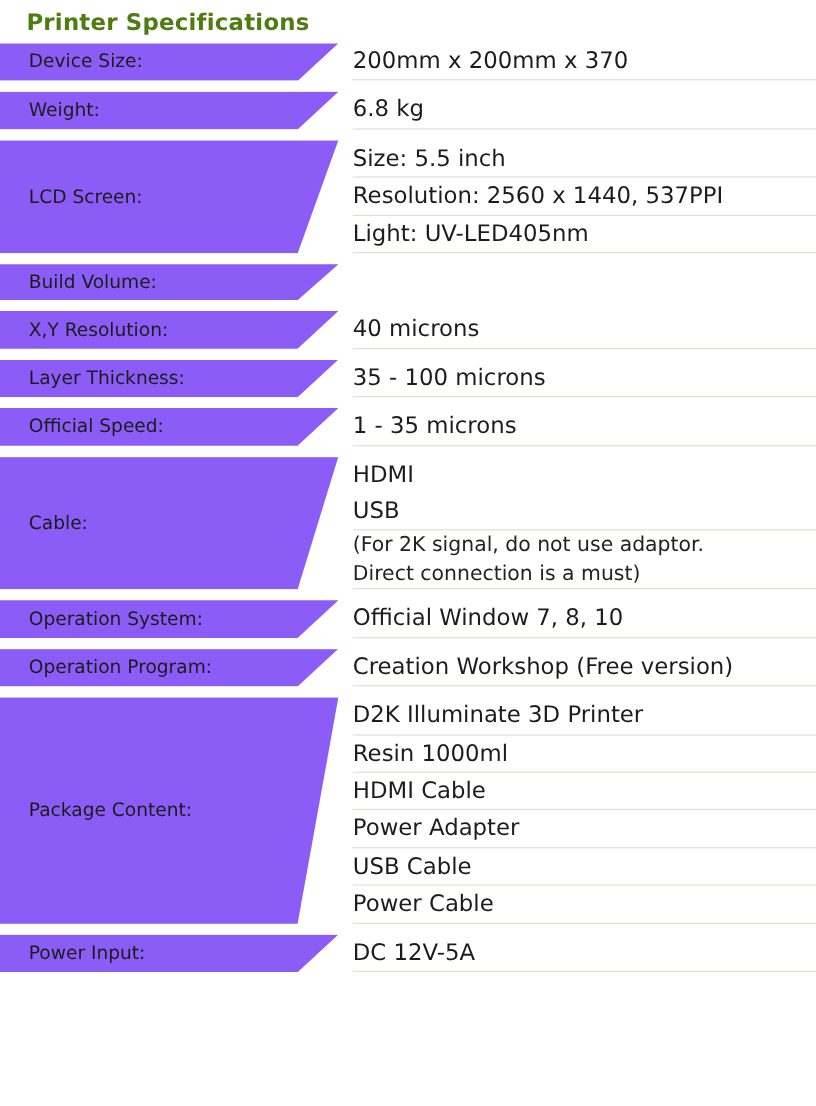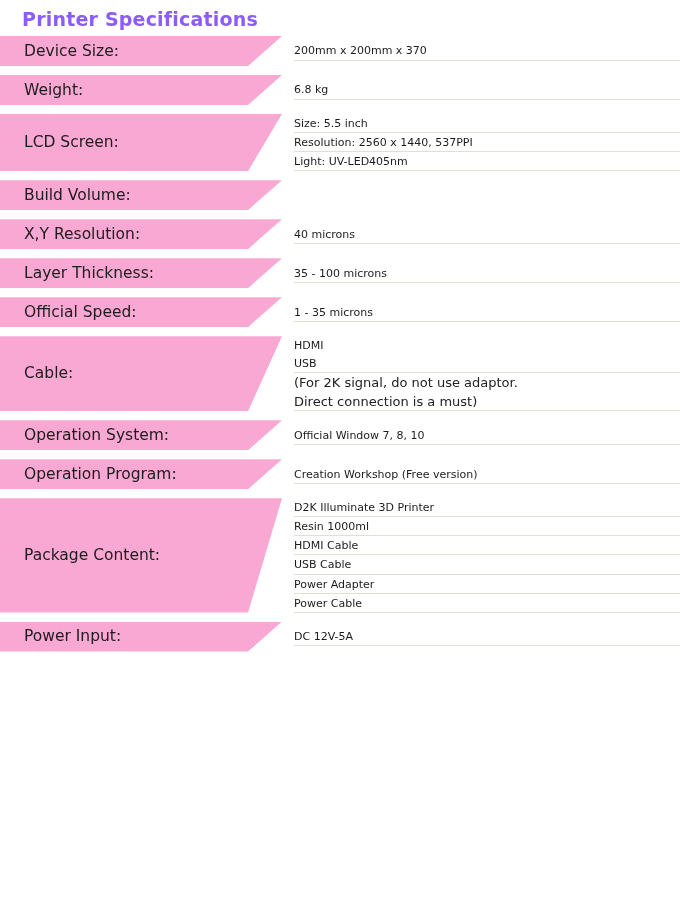--- a/index.html
+++ b/index.html
@@ -16,36 +16,36 @@
   }
   .sheet {
     position: relative;
     width: 680px;
     height: 922px;
     background: #ffffff;
   }
   .title {
     font-size: 19px;
     font-weight: bold;
-    color: #8b5cf6;
+    color: #4d7c0f;
     padding: 8px 0 6px 22px;
     letter-spacing: 0.2px;
   }
   .spec-row {
     position: relative;
     display: flex;
     align-items: stretch;
     min-height: 30px;
   }
   
   .label-cell {
     position: relative;
     width: 282px;
     flex: 0 0 282px;
-    background: #f9a8d4;
+    background: #8b5cf6;
     -webkit-clip-path: polygon(0 0, 100% 0, calc(100% - 34px) 100%, 0 100%);
     clip-path: polygon(0 0, 100% 0, calc(100% - 34px) 100%, 0 100%);
     display: flex;
     align-items: center;
     box-sizing: border-box;
     padding-left: 24px;
   }
   .label-cell .label-text {
     font-size: 15.5px;
     color: #1c1c1c;
@@ -54,28 +54,28 @@
   }
   .value-cell {
     flex: 1 1 auto;
     box-sizing: border-box;
     padding-left: 12px;
     display: flex;
     flex-direction: column;
     justify-content: center;
   }
   .value-line {
-    font-size: 11px;
+    font-size: 19px;
     color: #1c1c1c;
     line-height: 1.55;
     border-bottom: 1px solid #e2e0d4;
     padding-top: 1px;
   }
   .value-line.small {
-    font-size: 13px;
+    font-size: 17px;
     line-height: 1.35;
     color: #222222;
   }
   .value-line.noline {
     border-bottom: none;
   }
   .gap {
     height: 9px;
     background: #ffffff;
   }
@@ -179,22 +179,22 @@
       </div>
       <div class="gap"></div>
       <div class="spec-row">
         <div class="label-cell">
           <span class="label-text">Package Content:</span>
         </div>
         <div class="value-cell">
           <div class="value-line">D2K Illuminate 3D Printer</div>
           <div class="value-line">Resin  1000ml</div>
           <div class="value-line">HDMI Cable</div>
+          <div class="value-line">Power Adapter</div>
           <div class="value-line">USB Cable</div>
-          <div class="value-line">Power Adapter</div>
           <div class="value-line">Power Cable</div>
         </div>
       </div>
       <div class="gap"></div>
       <div class="spec-row">
         <div class="label-cell">
           <span class="label-text">Power Input:</span>
         </div>
         <div class="value-cell">
           <div class="value-line">DC 12V-5A</div>

